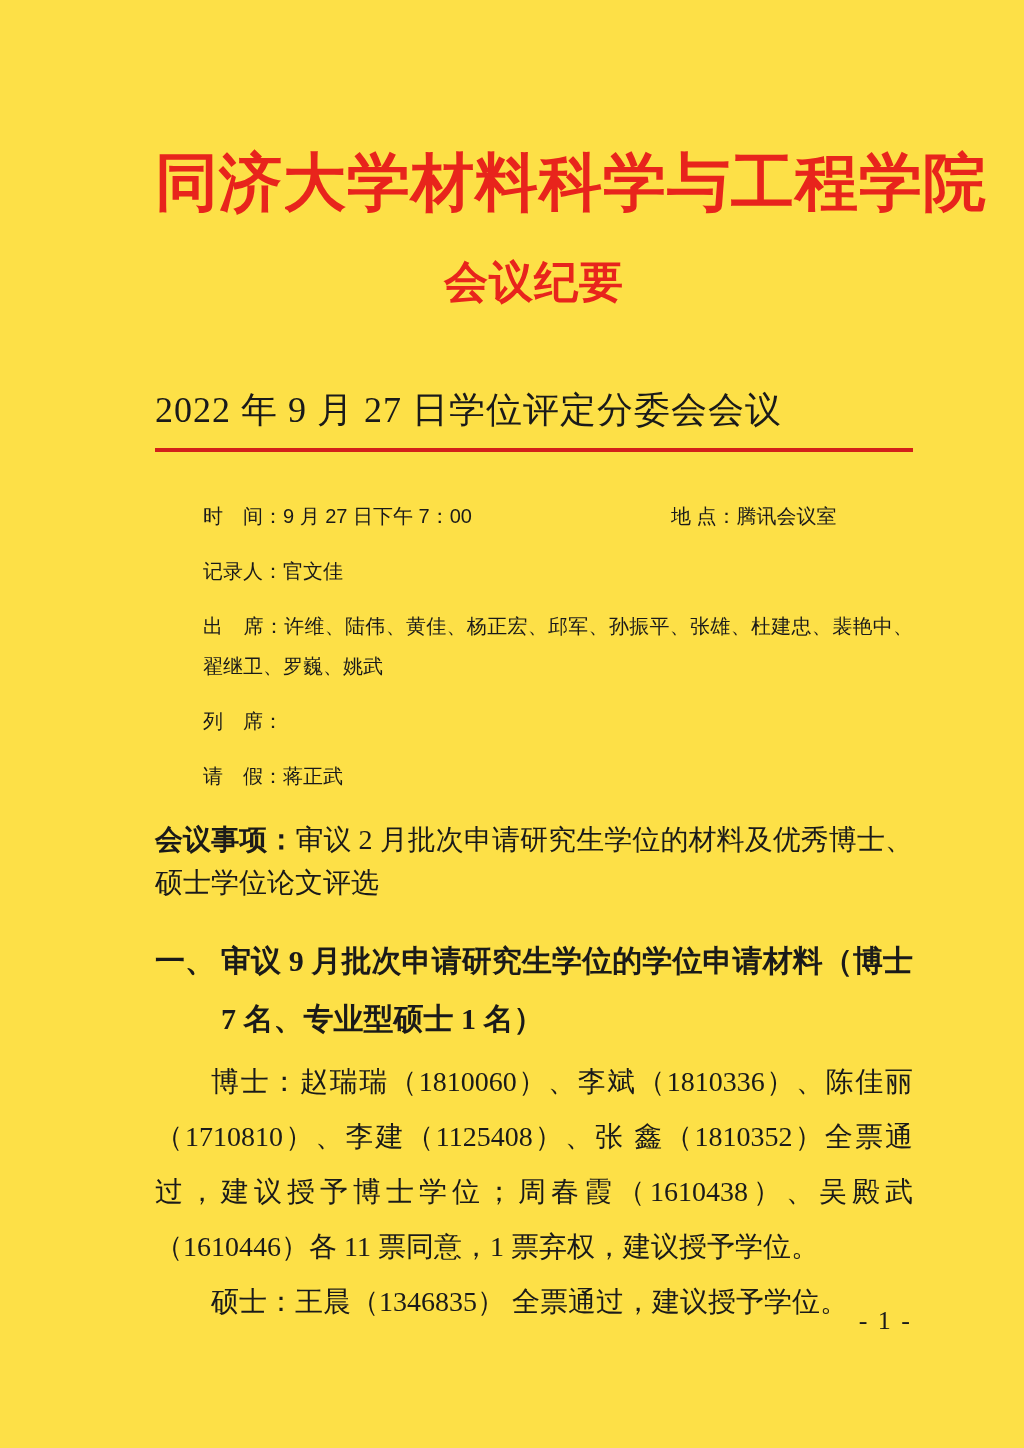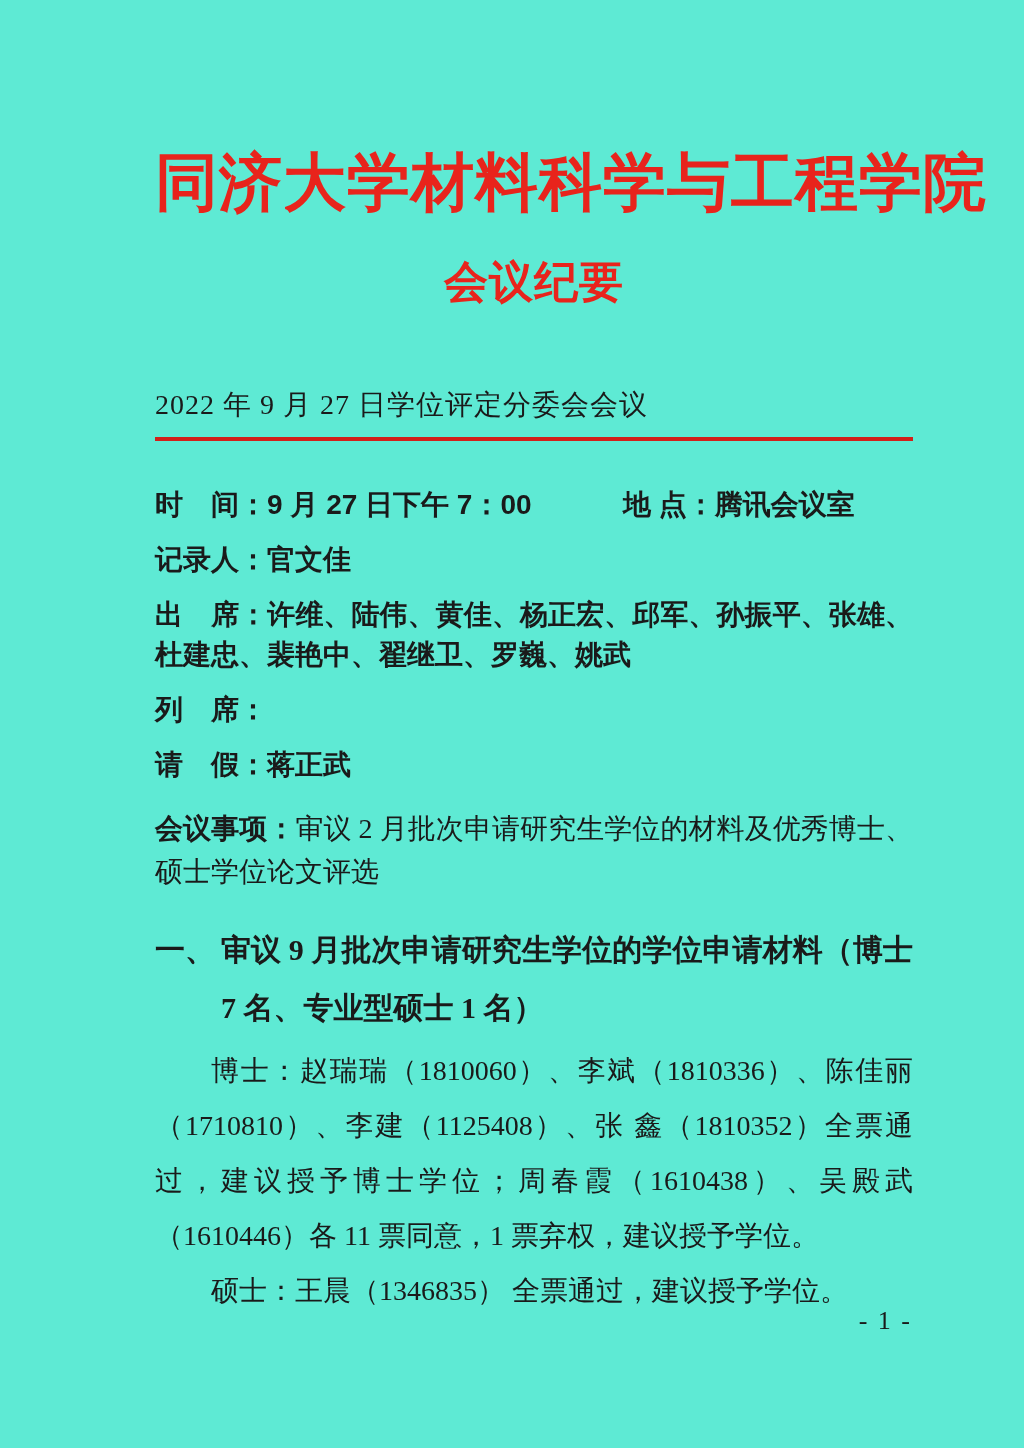--- a/index.html
+++ b/index.html
@@ -6,21 +6,21 @@
     --title-red:#e8241c;
     --rule-red:#d2201a;
     --ink:#1a1a1a;
   }
   *{margin:0;padding:0;box-sizing:border-box;}
   html,body{background:#ffffff;}
   .page{
     position:relative;
     width:1024px;
     height:1448px;
-    background:#5eead4;
+    background:#fde047;
     overflow:hidden;
     font-family:"Liberation Serif","DejaVu Serif",serif;
     color:var(--ink);
   }
   .content{
     position:absolute;
     left:155px;
     top:0;
     width:758px;
   }
@@ -40,35 +40,36 @@
   }
   .doc-title .t2{
     font-size:44px;
     line-height:1;
     margin-top:44px;
     letter-spacing:1px;
   }
   
   .subtitle{
     margin-top:82px;
-    font-size:28px;
+    font-size:36px;
     letter-spacing:1px;
   }
   .rule{
     margin-top:13px;
     height:4px;
     width:758px;
     background:var(--rule-red);
   }
   
   .meta{
     margin-top:44px;
     font-family:"Liberation Sans","DejaVu Sans",sans-serif;
-    font-weight:700;
-    font-size:28px;
+    font-weight:400;
+    font-size:20px;
+    margin-left:48px;
   }
   .meta .row{line-height:40px;margin-top:15px;}
   .meta .row:first-child{margin-top:0;}
   .meta .two-col{display:flex;}
   .meta .col-left{width:468px;flex:0 0 468px;}
   .meta .col-right{flex:1;}
   .meta .wrap-row{text-align:justify;}
   
   .agenda{
     margin-top:22px;

